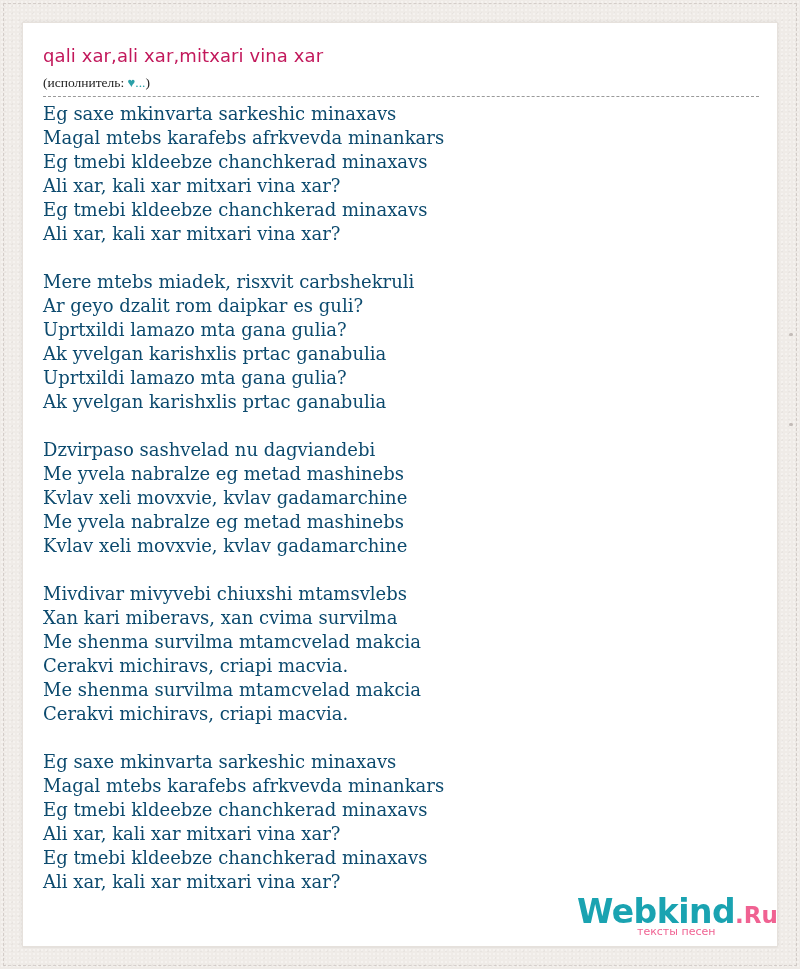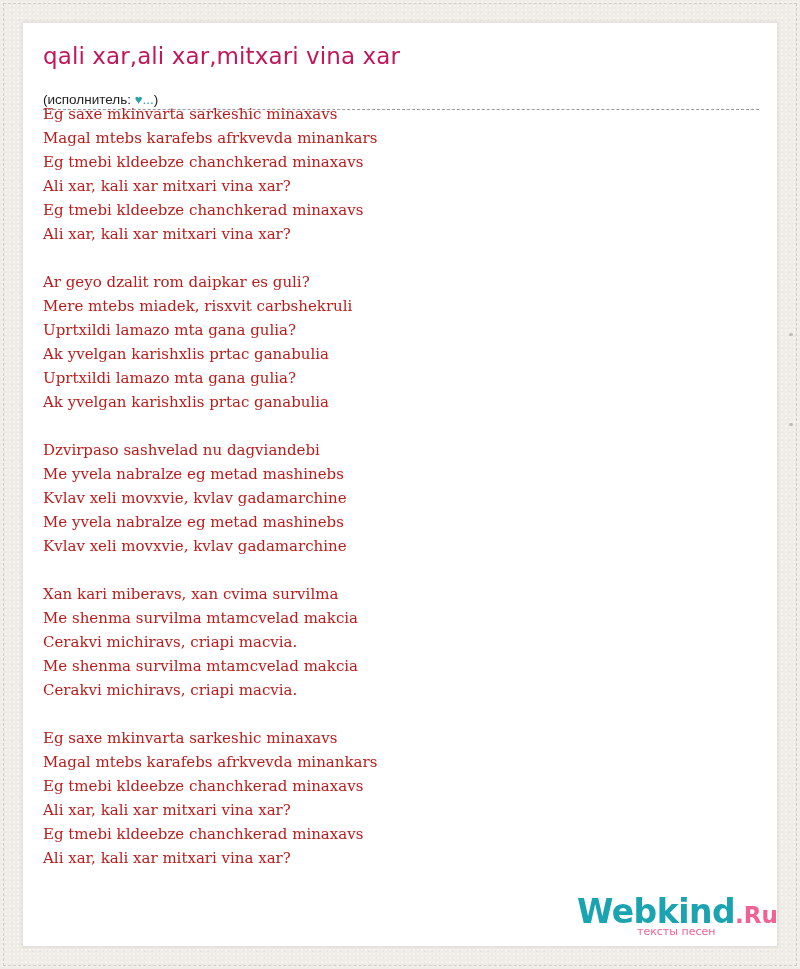--- a/index.html
+++ b/index.html
@@ -40,52 +40,51 @@
       box-sizing: border-box;
     }
     .header {
       position: absolute;
       left: 20px;
       top: 18px;
       width: 716px;
     }
     .title {
       font-family: "DejaVu Sans", sans-serif;
-      font-size: 23px;
+      font-size: 18px;
       color: #c2185b;
       margin: 0;
       font-weight: normal;
       line-height: 30px;
       letter-spacing: 0.1px;
     }
     .artist-line {
-      font-family: Liberation Sans, sans-serif;
+      font-family: Liberation Serif, serif;
       font-size: 13.5px;
       color: #222;
-      line-height: 16px;
+      line-height: 24px;
       padding-bottom: 1px;
       border-bottom: 1px dashed #9a9a9a;
-      margin-top: 21px;
     }
     .artist-line .heart {
       color: #2aa0a8;
       font-size: 13px;
     }
     .artist-line .ellipsis {
       color: #2aa0a8;
     }
     .lyrics {
       position: absolute;
       left: 20px;
       top: 79px;
       width: 716px;
       font-family: "DejaVu Serif", serif;
-      font-size: 15px;
+      font-size: 18px;
       line-height: 24px;
-      color: #b91c1c;
+      color: #0c4a6e;
     }
     .stanza {
       margin: 0 0 24px 0;
     }
     .line {
       display: block;
       white-space: nowrap;
     }
     .logo {
       position: absolute;
@@ -147,35 +146,36 @@
   <div class="lyrics">
     <div class="stanza">
       <span class="line">Eg saxe mkinvarta sarkeshic minaxavs</span>
       <span class="line">Magal mtebs karafebs afrkvevda minankars</span>
       <span class="line">Eg tmebi kldeebze chanchkerad minaxavs</span>
       <span class="line">Ali xar, kali xar mitxari vina xar?</span>
       <span class="line">Eg tmebi kldeebze chanchkerad minaxavs</span>
       <span class="line">Ali xar, kali xar mitxari vina xar?</span>
     </div>
     <div class="stanza">
+      <span class="line">Mere mtebs miadek, risxvit carbshekruli</span>
       <span class="line">Ar geyo dzalit rom daipkar es guli?</span>
-      <span class="line">Mere mtebs miadek, risxvit carbshekruli</span>
       <span class="line">Uprtxildi lamazo mta gana gulia?</span>
       <span class="line">Ak yvelgan karishxlis prtac ganabulia</span>
       <span class="line">Uprtxildi lamazo mta gana gulia?</span>
       <span class="line">Ak yvelgan karishxlis prtac ganabulia</span>
     </div>
     <div class="stanza">
       <span class="line">Dzvirpaso sashvelad nu dagviandebi</span>
       <span class="line">Me yvela nabralze eg metad mashinebs</span>
       <span class="line">Kvlav xeli movxvie, kvlav gadamarchine</span>
       <span class="line">Me yvela nabralze eg metad mashinebs</span>
       <span class="line">Kvlav xeli movxvie, kvlav gadamarchine</span>
     </div>
     <div class="stanza">
+      <span class="line">Mivdivar mivyvebi chiuxshi mtamsvlebs</span>
       <span class="line">Xan kari miberavs, xan cvima survilma</span>
       <span class="line">Me shenma survilma mtamcvelad makcia</span>
       <span class="line">Cerakvi michiravs, criapi macvia.</span>
       <span class="line">Me shenma survilma mtamcvelad makcia</span>
       <span class="line">Cerakvi michiravs, criapi macvia.</span>
     </div>
     <div class="stanza">
       <span class="line">Eg saxe mkinvarta sarkeshic minaxavs</span>
       <span class="line">Magal mtebs karafebs afrkvevda minankars</span>
       <span class="line">Eg tmebi kldeebze chanchkerad minaxavs</span>

